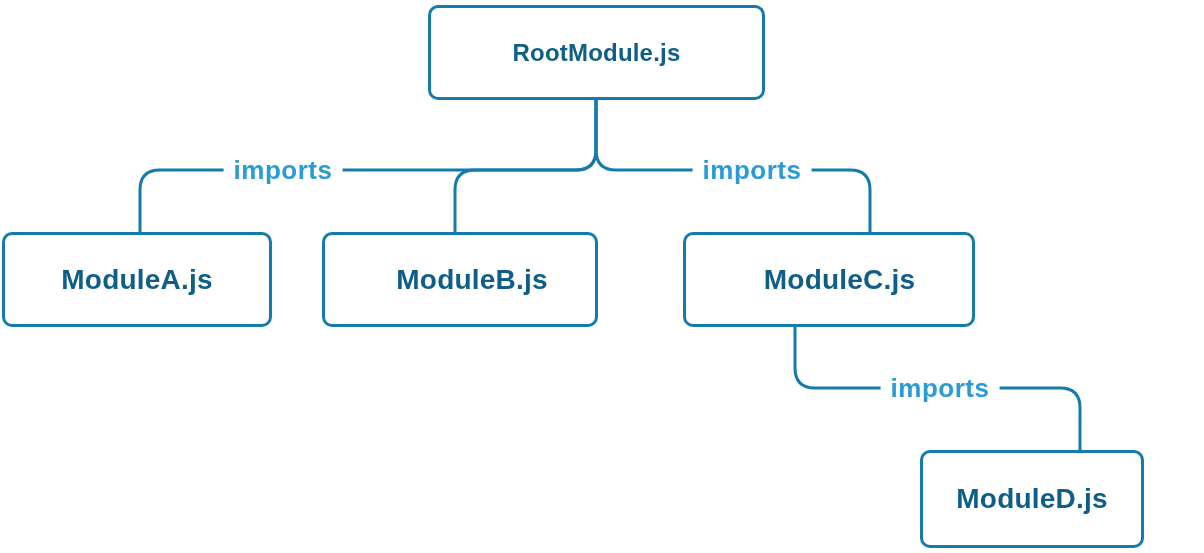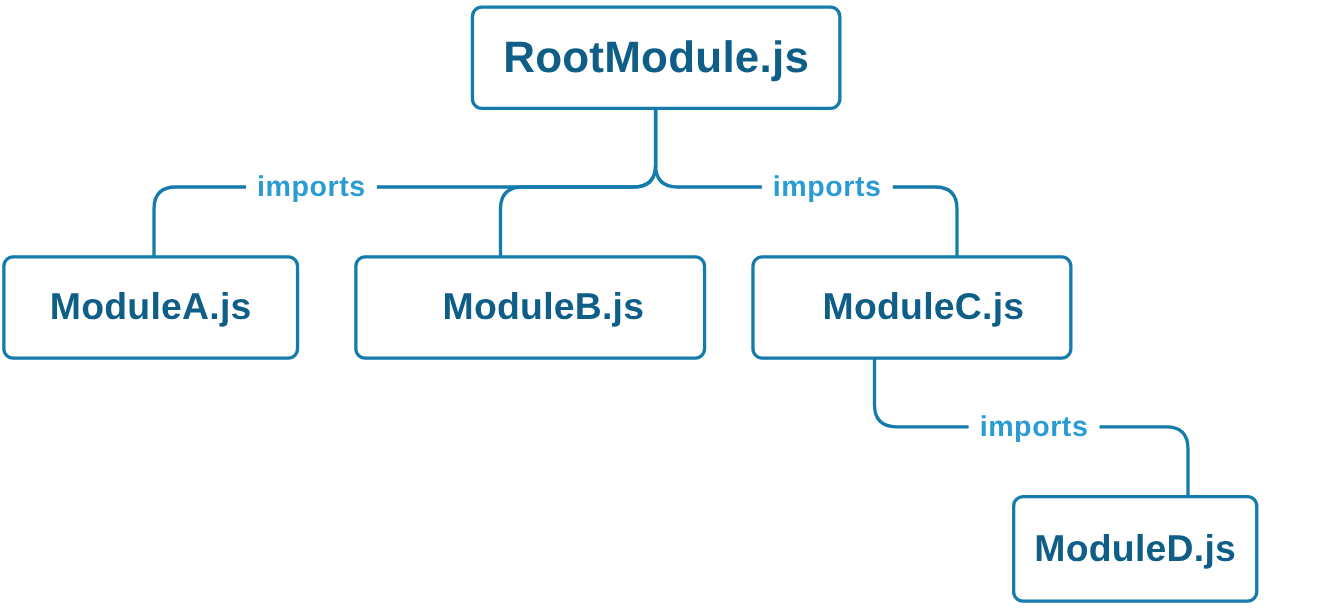--- a/index.html
+++ b/index.html
@@ -28,27 +28,27 @@
     stroke-linecap:round;
   }
   .node{
     position:absolute;
     display:flex;align-items:center;justify-content:center;
     background:var(--bg);
     border:3px solid var(--border);
     border-radius:10px;
     color:var(--text);
     font-weight:700;
-    font-size:34px;
+    font-size:28px;
     letter-spacing:0.2px;
     box-sizing:border-box;
   }
-  .node-root{left:428px;top:5px;width:337px;height:95px;font-size:40px;}
+  .node-root{left:428px;top:5px;width:337px;height:95px;font-size:24px;}
   .node-a{left:2px;top:232px;width:270px;height:95px;}
-  .node-b{left:322px;top:232px;width:320px;height:95px;padding-left:24px;}
+  .node-b{left:322px;top:232px;width:276px;height:95px;padding-left:24px;}
   .node-c{left:683px;top:232px;width:292px;height:95px;padding-left:21px;}
   .node-d{left:920px;top:450px;width:224px;height:98px;}
   .edge-label{
     position:absolute;
     transform:translate(-50%,-50%);
     background:var(--bg);
     color:var(--label);
     font-weight:700;
     font-size:26px;
     padding:0 10px;

